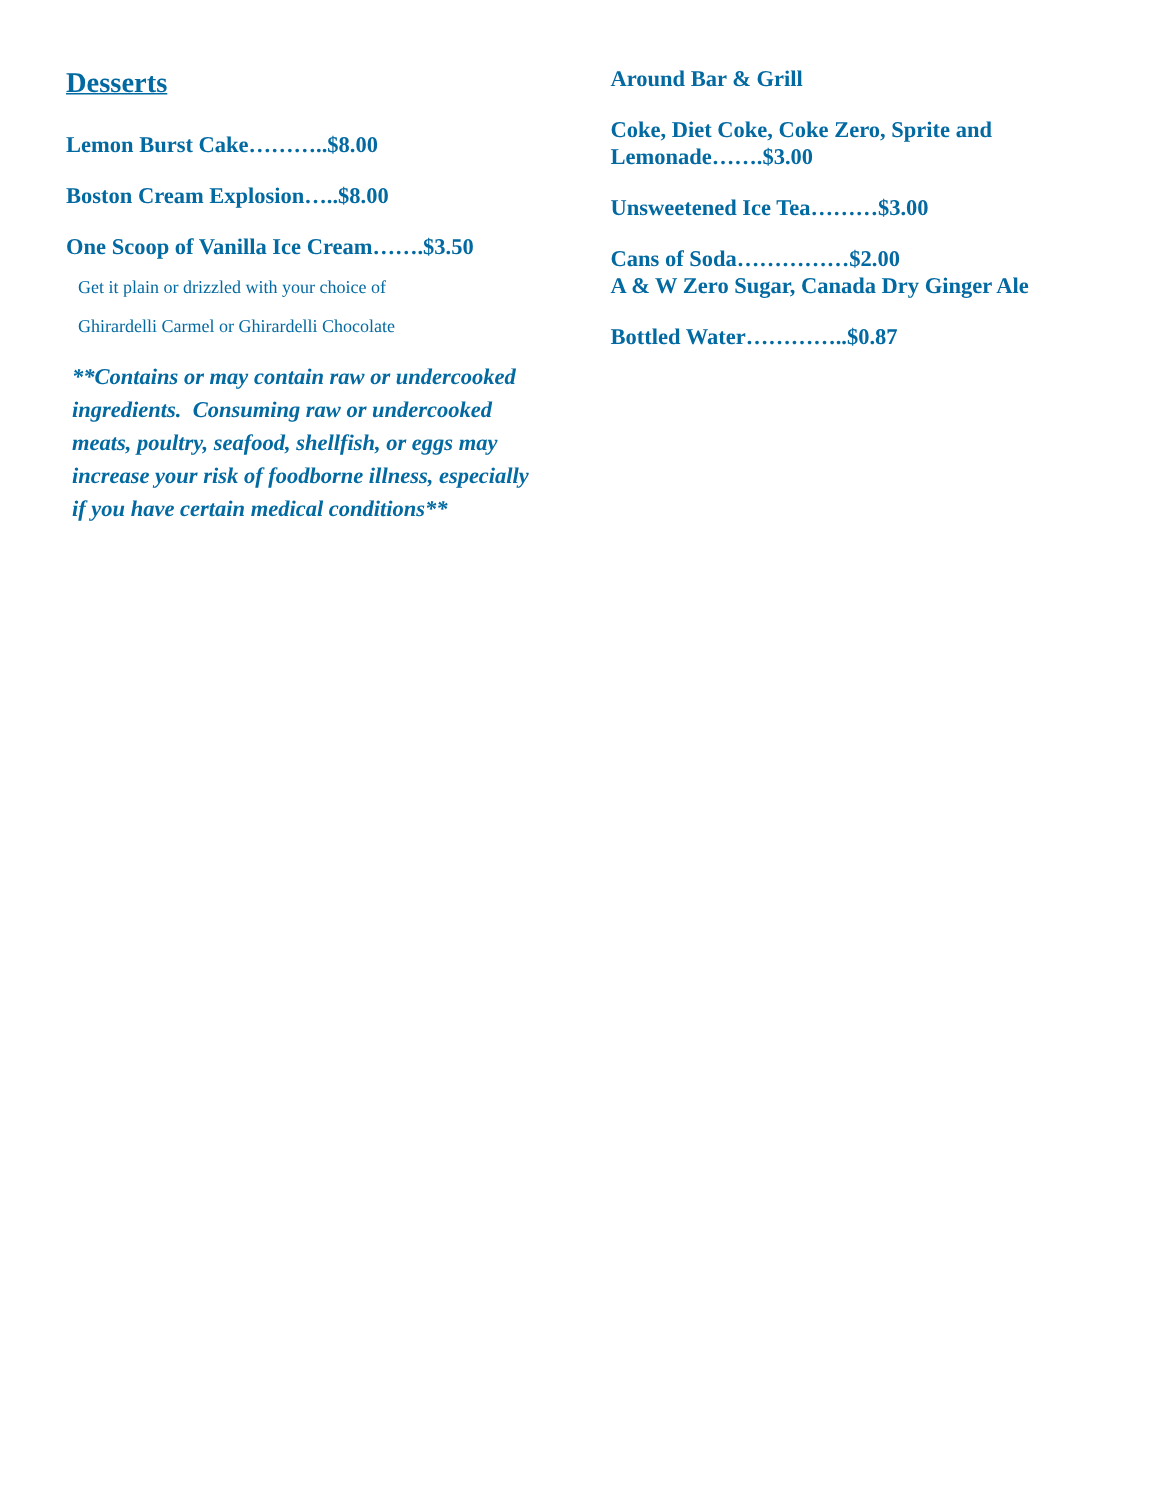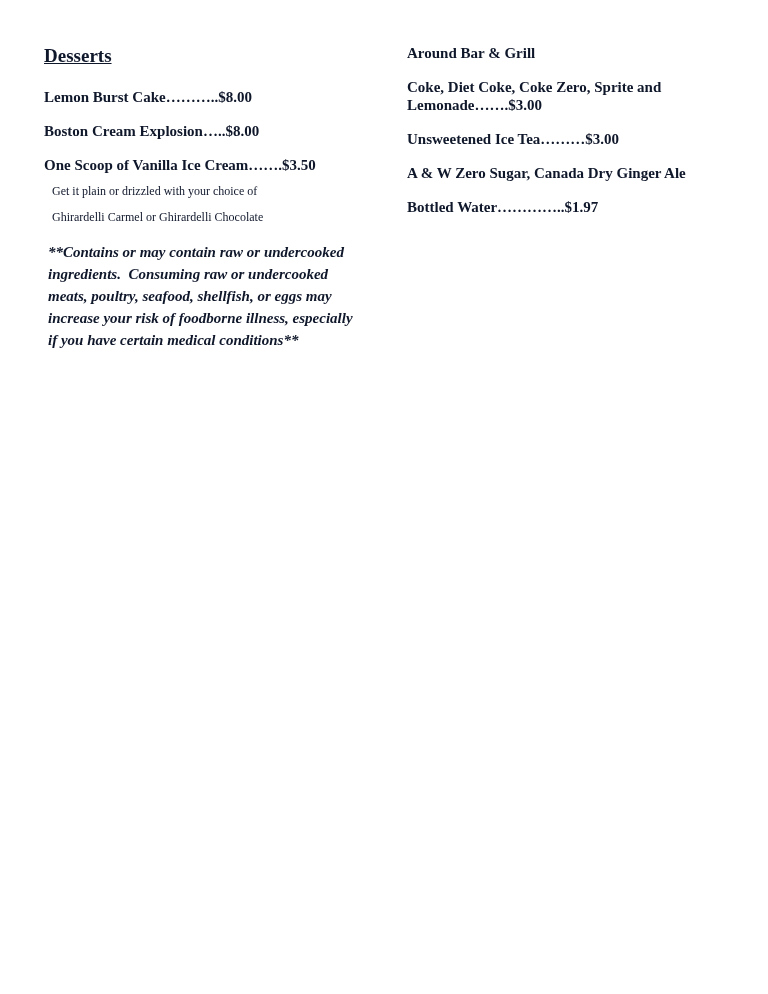--- a/index.html
+++ b/index.html
@@ -2,21 +2,21 @@
 <html><head>
 <meta charset="utf-8">
 <style>
   html, body { margin: 0; padding: 0; }
   body { background: #ffffff; }
   .page {
     position: relative;
     width: 768px;
     height: 994px;
     background: #ffffff;
-    color: #0f172a;
+    color: #0369a1;
     font-family: "Liberation Serif", "DejaVu Serif", serif;
     overflow: hidden;
   }
   .col { position: absolute; top: 44px; }
   .col-left  { left: 44px;  width: 350px; }
   .col-right { left: 407px; width: 345px; }
   .heading {
     font-size: 19px;
     font-weight: bold;
     text-decoration: underline;
@@ -89,24 +89,25 @@
     <div class="block">
       <p class="item-line">Coke, Diet Coke, Coke Zero, Sprite and</p>
       <p class="item-line">Lemonade…….$3.00</p>
     </div>
 
     <div class="block">
       <p class="item-line">Unsweetened Ice Tea………$3.00</p>
     </div>
 
     <div class="block">
+      <p class="item-line">Cans of Soda……………$2.00</p>
       <p class="item-line">A &amp; W Zero Sugar, Canada Dry Ginger Ale</p>
     </div>
 
 
 
     <div class="block">
-      <p class="item-line">Bottled Water…………..$1.97</p>
+      <p class="item-line">Bottled Water…………..$0.87</p>
     </div>
 
   </div>
 
 </div>
 
 </body></html>

